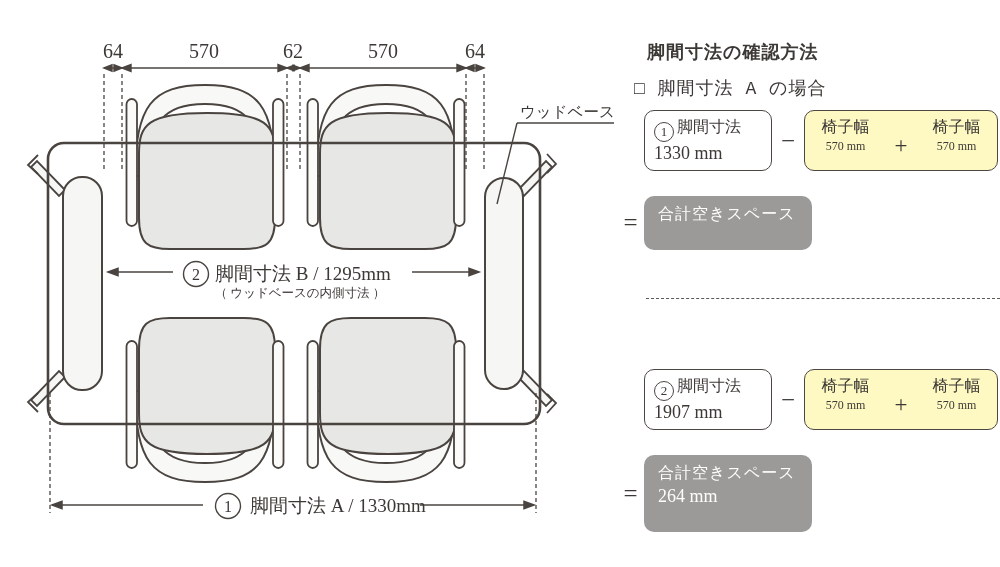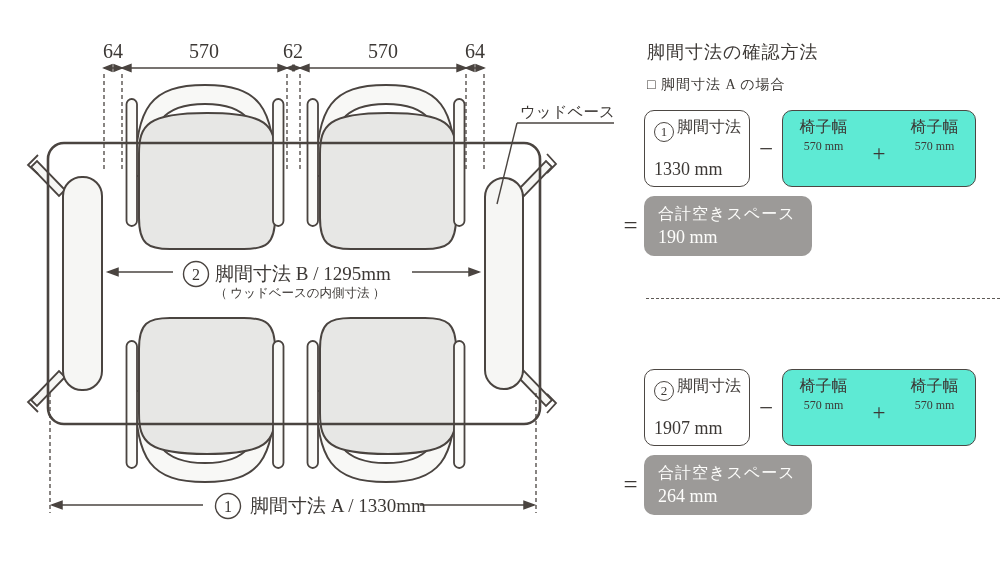--- a/index.html
+++ b/index.html
@@ -2,46 +2,46 @@
 <html><head>
 <meta charset="utf-8">
 <style>
   html,body{margin:0;padding:0;background:#ffffff;}
   #stage{position:relative;width:1000px;height:567px;background:#fff;overflow:hidden;
          font-family:"Liberation Serif","DejaVu Serif",serif;color:#3c3835;}
   svg text{font-family:"Liberation Serif","DejaVu Serif",serif;fill:#3c3835;}
 
   
   #panel{position:absolute;left:620px;top:0;width:380px;height:567px;}
-  .p-title{position:absolute;left:27px;top:40px;font-size:18px;letter-spacing:1px;}
-  .p-head{position:absolute;left:27px;font-size:14px;letter-spacing:1px;}
+  .p-title{position:absolute;left:27px;top:40px;font-size:18px;letter-spacing:1px;font-weight:bold;}
+  .p-head{position:absolute;left:14px;font-size:18px;letter-spacing:1px;font-family:Liberation Mono, monospace;}
   .head-a{top:76px;}
   .head-b{top:337px;}
   .eq-row{position:absolute;left:24px;display:flex;align-items:stretch;}
   .eq-row-a{top:110px;}
   .eq-row-b{top:369px;justify-content:center;}
-  .dim-box{width:106px;border:1.6px solid #4c4743;border-radius:10px;background:#fff;
+  .dim-box{width:128px;border:1.6px solid #4c4743;border-radius:10px;background:#fff;
            padding:6px 6px 6px 9px;box-sizing:border-box;}
   .dim-box .l1{font-size:16px;white-space:nowrap;}
-  .dim-box .l2{font-size:18px;margin-top:17px;}
+  .dim-box .l2{font-size:18px;margin-top:1px;}
   .circ{display:inline-flex;align-items:center;justify-content:center;width:20px;height:20px;
         border:1.3px solid #4c4743;border-radius:50%;font-size:13px;margin-right:3px;
         vertical-align:-4px;box-sizing:border-box;}
   .op{display:flex;align-items:center;justify-content:center;width:32px;font-size:25px;}
-  .chair-box{width:194px;border:1.6px solid #4c4743;border-radius:10px;background:#5eead4;
+  .chair-box{width:194px;border:1.6px solid #4c4743;border-radius:10px;background:#fef9c3;
              padding:6px 4px;box-sizing:border-box;display:flex;justify-content:space-around;}
   .chair-col{text-align:center;}
   .chair-col .cl{font-size:16px;}
   .chair-col .cv{font-size:12px;margin-top:1px;white-space:nowrap;}
   .plus-op{align-self:center;font-size:23px;margin-top:10px;}
   .res-row{position:absolute;left:-3px;display:flex;align-items:center;}
   .res-row-a{top:196px;}
   .res-row-b{top:455px;}
   .eq-sign{width:27px;font-size:25px;text-align:center;}
-  .result-box{width:168px;border-radius:10px;padding:8px 0 8px 14px;box-sizing:border-box;}
+  .result-box{width:168px;border-radius:10px;padding:8px 0 25px 14px;box-sizing:border-box;}
   .result-box .rl{font-size:16px;letter-spacing:1px;}
   .result-box .rv{font-size:18px;margin-top:2px;}
   .divider{position:absolute;left:26px;top:298px;width:354px;border-top:1.6px dashed #5d5955;}
 </style>
 </head>
 <body>
 
 <div id="stage">
 
   
@@ -171,21 +171,20 @@
         <div class="chair-col">
           <div class="cl">椅子幅</div>
           <div class="cv">570 mm</div>
         </div>
       </div>
     </div>
     <div class="res-row res-row-a">
       <div class="eq-sign">=</div>
       <div class="result-box" style="background:#9c9a98;color:#fdfdfb;">
         <div class="rl">合計空きスペース</div>
-        <div class="rv">190 mm</div>
       </div>
     </div>
 
     <div class="divider"></div>
 
     <div class="eq-row eq-row-b">
       <div class="dim-box">
         <div class="l1"><span class="circ">2</span><span>脚間寸法</span></div>
         <div class="l2">1907 mm</div>
       </div>

